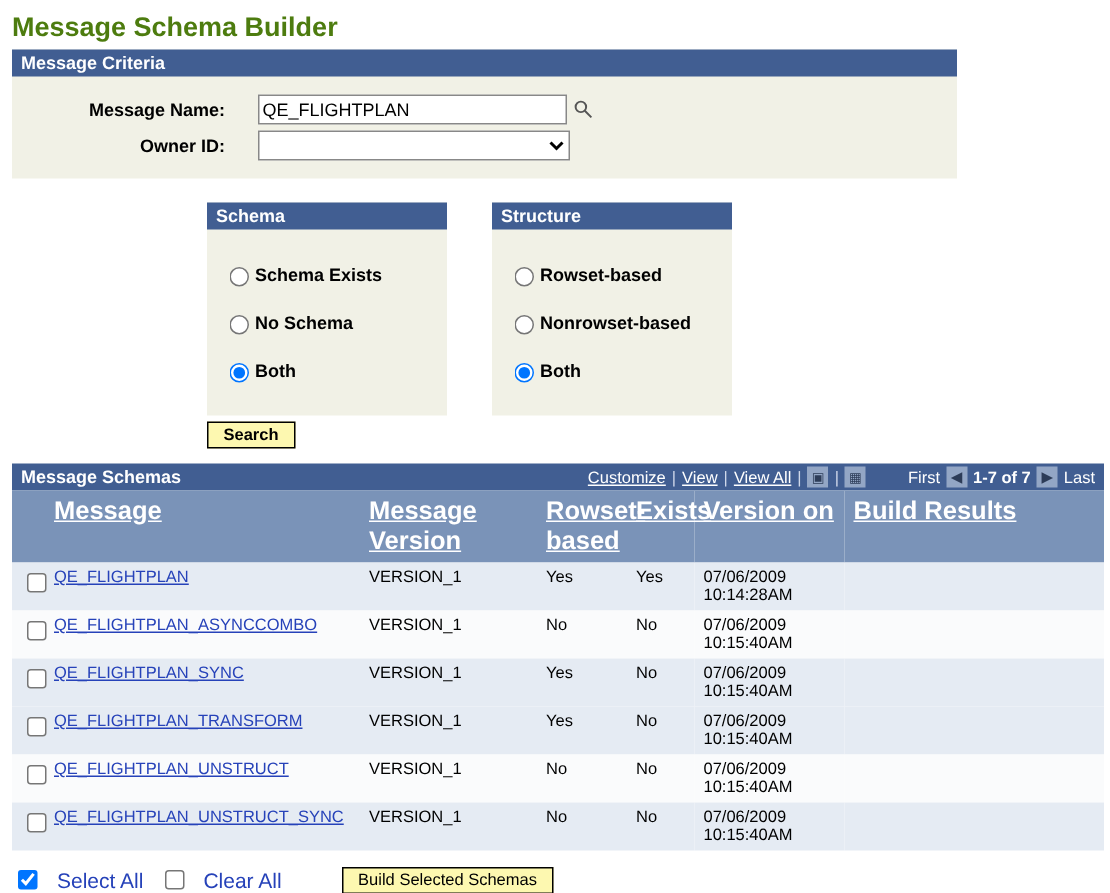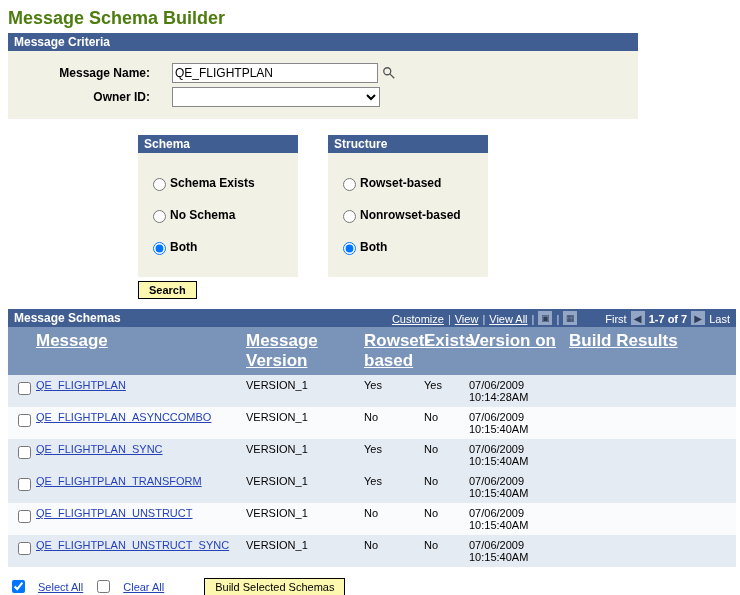--- a/index.html
+++ b/index.html
@@ -169,22 +169,21 @@
     text-decoration: underline;
   }
   .bottom-actions {
     margin-top: 10px;
     display: flex;
     align-items: center;
     gap: 10px;
   }
   .bottom-actions .lnk {
     color: #2642b9;
-    text-decoration: underline;
-    font-size: 11px;
+    font-size: 14px;
   }
   .spacer { width: 20px; }
 </style>
 </head>
 <body>
 
 
 
 <div class="page-title">Message Schema Builder</div>
 

